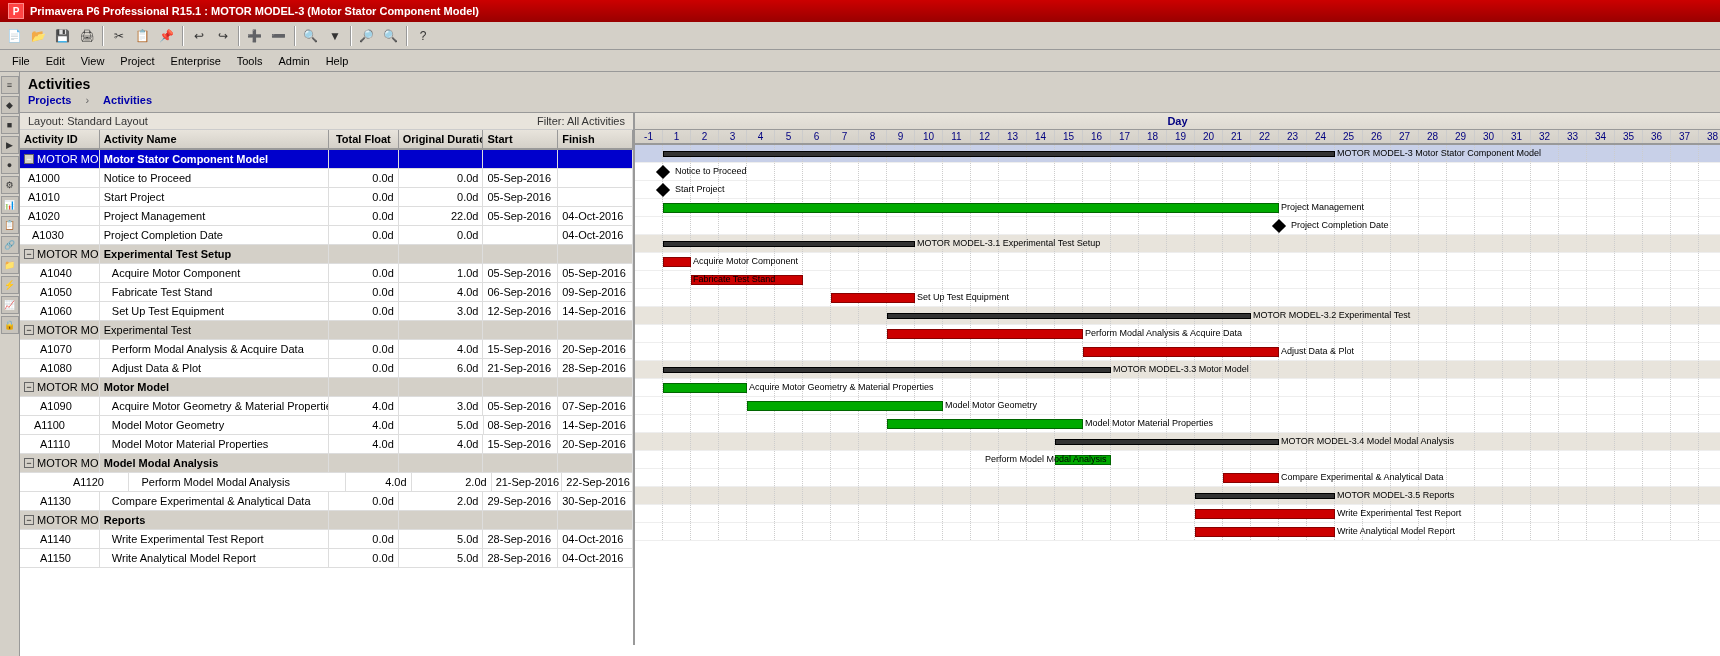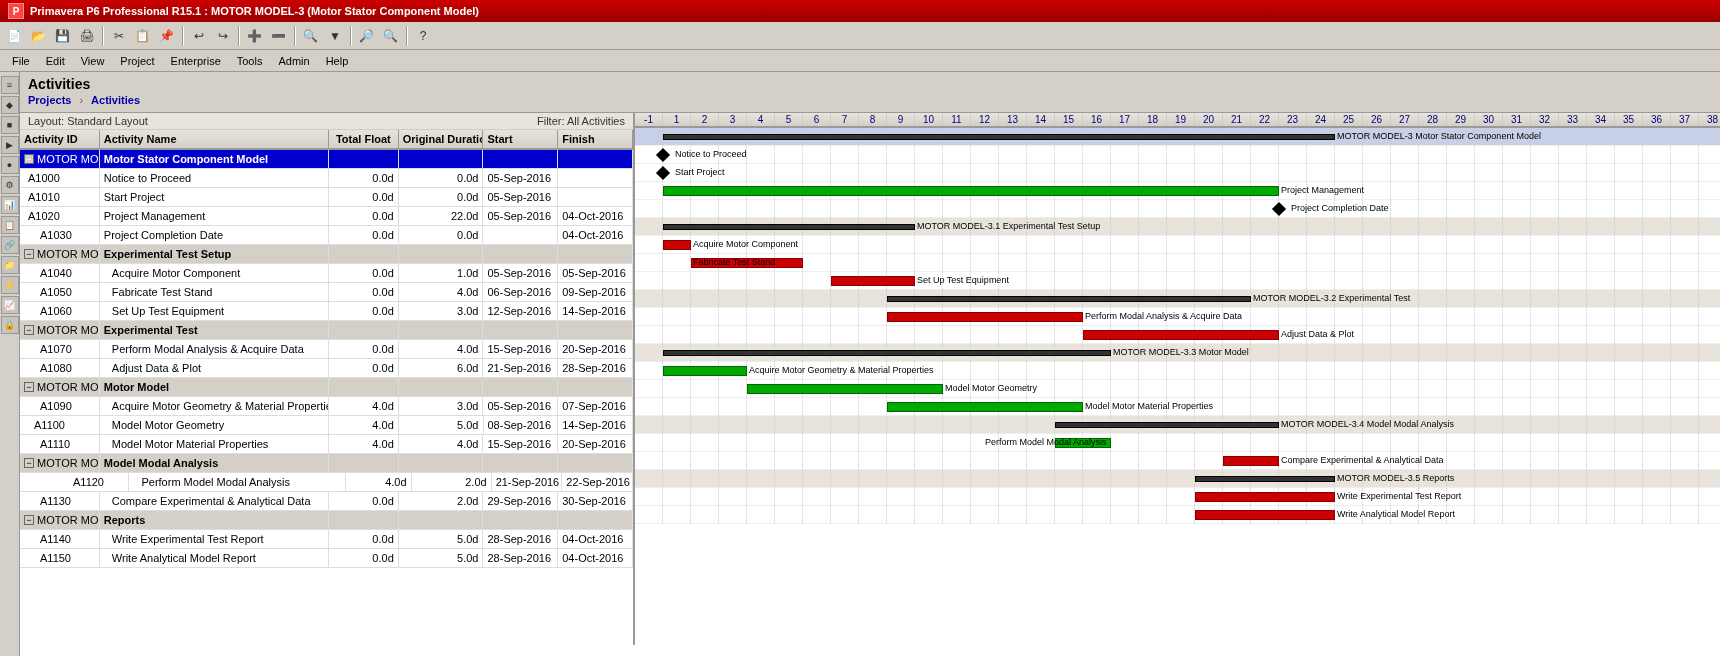--- a/index.html
+++ b/index.html
@@ -92,21 +92,21 @@
       border-bottom: 1px solid #999;
     }
     #page-title {
       font-size: 14px;
       font-weight: bold;
       color: #000;
     }
     #breadcrumb-bar {
       display: flex;
       align-items: center;
-      gap: 8px;
+      gap: 14px;
       padding: 2px 0;
       text-align: right;
     }
     
     
     #grid-container {
       display: flex;
       height: calc(100% - 52px);
       overflow: hidden;
     }
@@ -415,21 +415,21 @@
           </div>
           <div class="table-row">
             <div class="cell cell-activity-id" style="padding-left: 8px;">A1020</div>
             <div class="cell cell-activity-name">Project Management</div>
             <div class="cell cell-total-float">0.0d</div>
             <div class="cell cell-orig-dur">22.0d</div>
             <div class="cell cell-start">05-Sep-2016</div>
             <div class="cell cell-finish">04-Oct-2016</div>
           </div>
           <div class="table-row">
-            <div class="cell cell-activity-id" style="padding-left: 20px;">A1030</div>
+            <div class="cell cell-activity-id" style="padding-left: 12px;">A1030</div>
             <div class="cell cell-activity-name">Project Completion Date</div>
             <div class="cell cell-total-float">0.0d</div>
             <div class="cell cell-orig-dur">0.0d</div>
             <div class="cell cell-start"></div>
             <div class="cell cell-finish">04-Oct-2016</div>
           </div>
           <div class="table-row" style="background: rgb(212, 208, 200);">
             <div class="cell cell-activity-id">
               <span class="expand-btn" style="background: rgb(212, 208, 200);">−</span>
               <span>MOTOR MODEL-3.1</span>
@@ -462,21 +462,21 @@
             <div class="cell cell-total-float">0.0d</div>
             <div class="cell cell-orig-dur">3.0d</div>
             <div class="cell cell-start">12-Sep-2016</div>
             <div class="cell cell-finish">14-Sep-2016</div>
           </div>
           <div class="table-row" style="background: rgb(212, 208, 200);">
             <div class="cell cell-activity-id">
               <span class="expand-btn" style="background: rgb(212, 208, 200);">−</span>
               <span>MOTOR MODEL-3.2</span>
             </div>
-            <div class="cell cell-activity-name" style="font-weight: bold;">Experimental Test</div>
+            <div class="cell cell-activity-name" style="font-weight: normal;">Experimental Test</div>
             <div class="cell cell-total-float"></div>
             <div class="cell cell-orig-dur"></div>
             <div class="cell cell-start"></div>
             <div class="cell cell-finish"></div>
           </div>
           <div class="table-row">
             <div class="cell cell-activity-id" style="padding-left: 20px;">A1070</div>
             <div class="cell cell-activity-name" style="padding-left: 12px;">Perform Modal Analysis &amp; Acquire Data</div>
             <div class="cell cell-total-float">0.0d</div>
             <div class="cell cell-orig-dur">4.0d</div>
@@ -579,20 +579,21 @@
             <div class="cell cell-orig-dur">5.0d</div>
             <div class="cell cell-start">28-Sep-2016</div>
             <div class="cell cell-finish">04-Oct-2016</div>
           </div>
         </div>
     </div>
 
     <div id="gantt-panel">
 
       <div id="gantt-header">
+        <div id="gantt-day-label">Day</div>
         <div id="gantt-day-numbers">
 
         <div class="day-cell">-1</div>
             <div class="day-cell">1</div>
             <div class="day-cell">2</div>
             <div class="day-cell">3</div>
             <div class="day-cell">4</div>
             <div class="day-cell">5</div>
             <div class="day-cell">6</div>
             <div class="day-cell">7</div>

